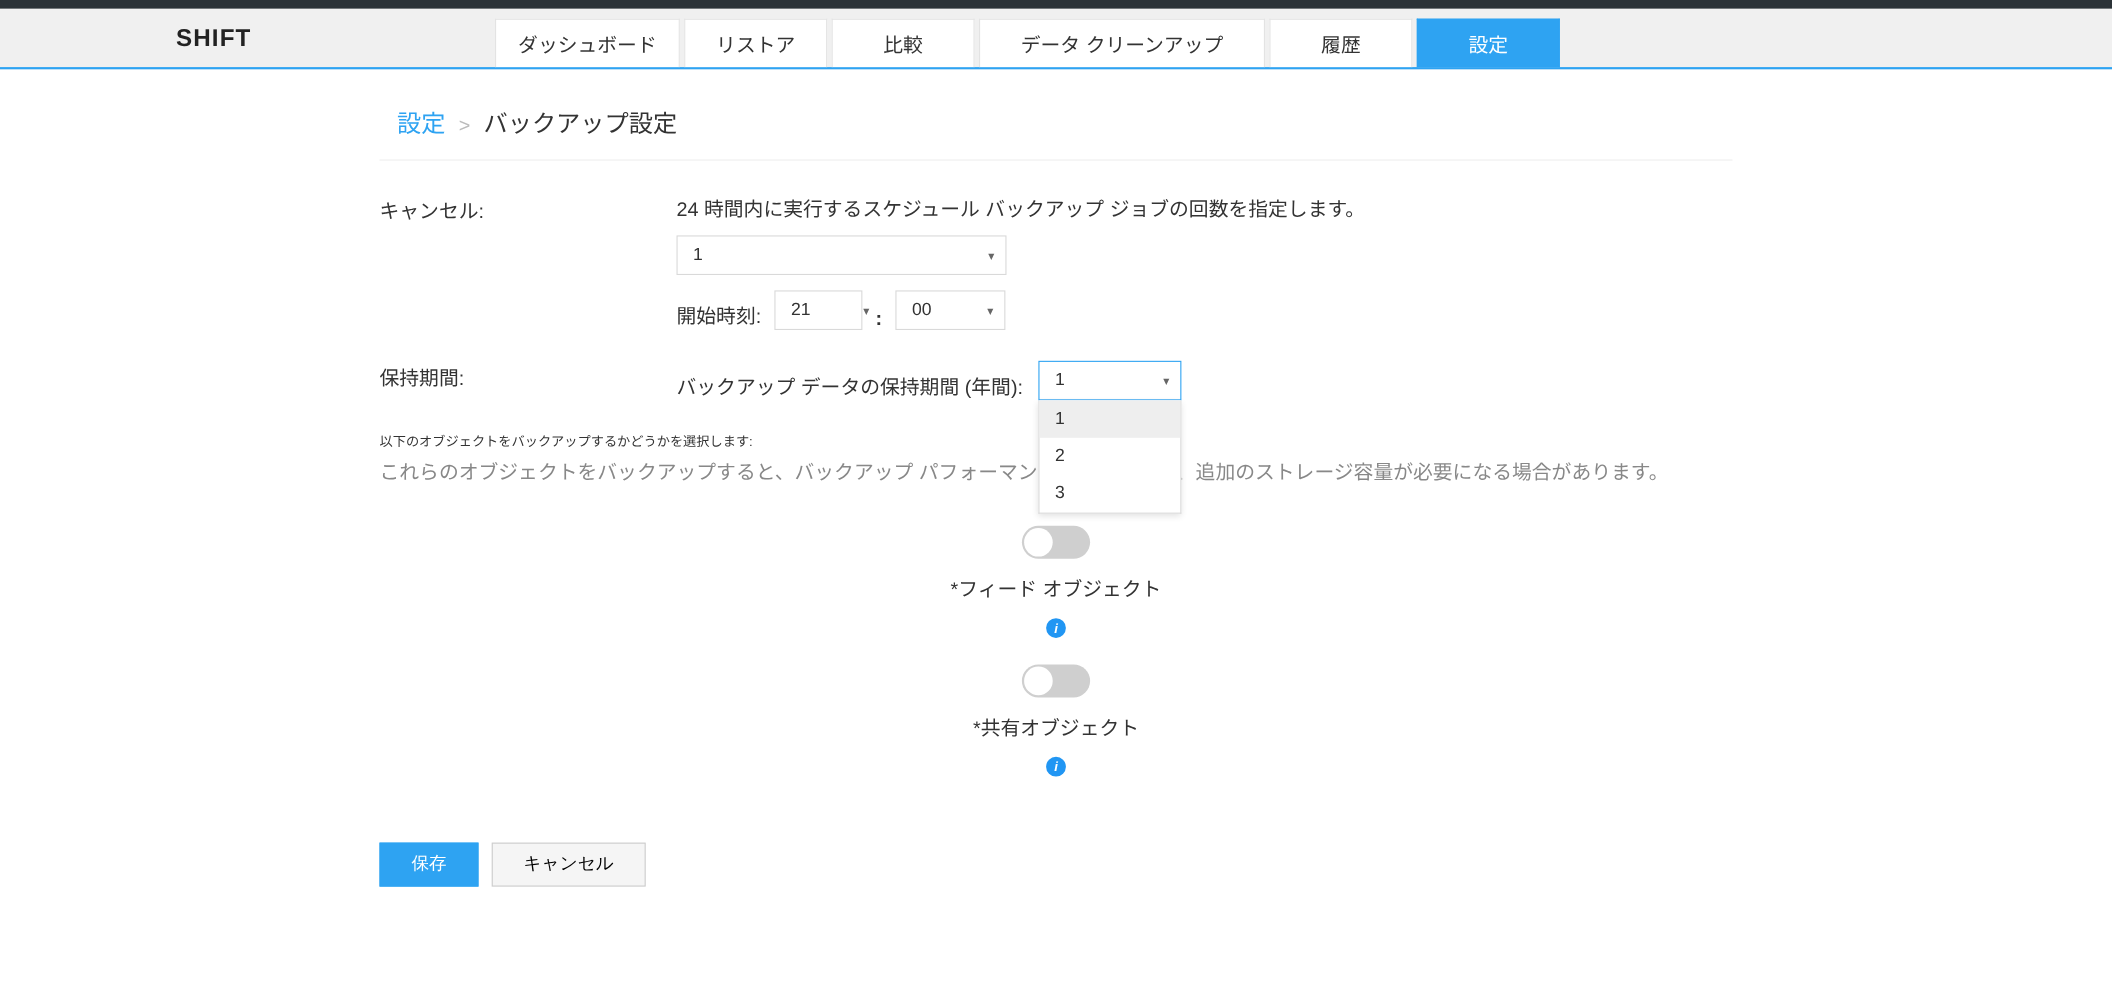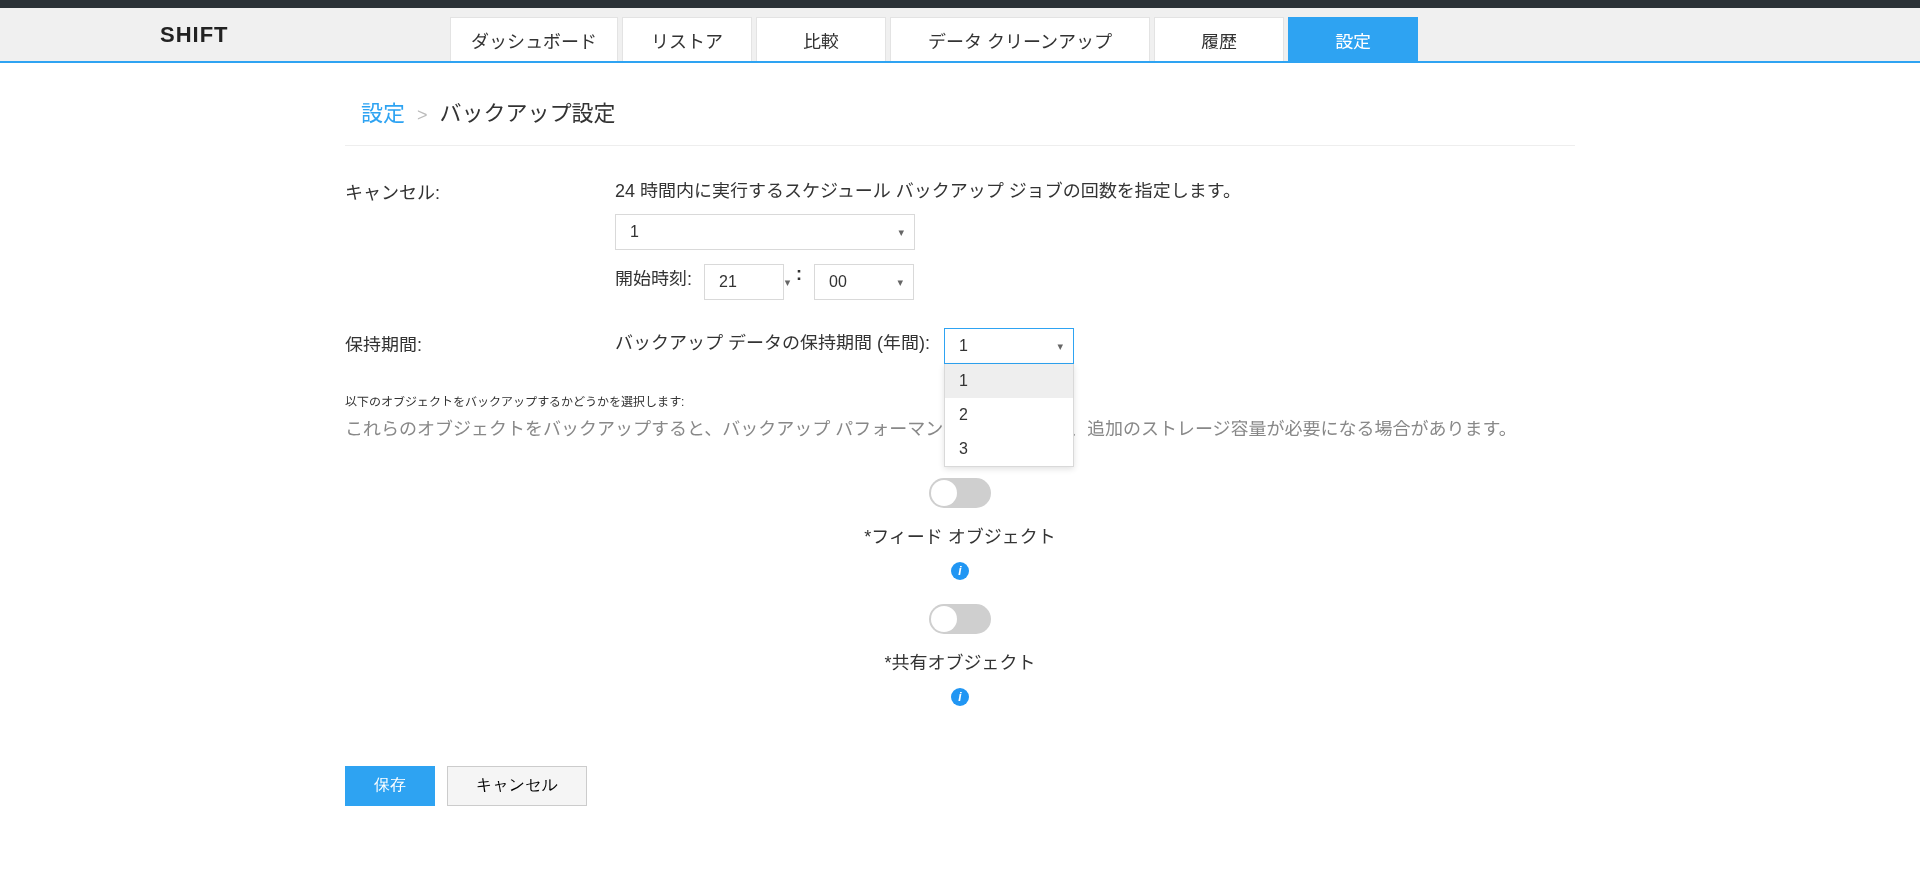--- a/index.html
+++ b/index.html
@@ -126,30 +126,30 @@
   }
   .select.w300 { width: 300px; }
   .select.w80  { width: 80px; gap: 38px; }
   .select.w100 { width: 100px; }
   .select.w130 { width: 130px; }
   .select.open { border-color: var(--select-open-border); }
 
   .time-row {
     margin-top: 14px;
     display: flex;
-    align-items: flex-start;
+    align-items: flex-end;
     gap: 12px;
     font-size: 18px;
   }
   .time-colon { font-weight: 700; }
 
   
   .retention-line {
     display: flex;
-    align-items: flex-start;
+    align-items: flex-end;
     gap: 14px;
     position: relative;
   }
   .dropdown {
     position: absolute;
     top: 36px;
     left: 0;
     width: 130px;
     background: #fff;
     border: 1px solid var(--border);

